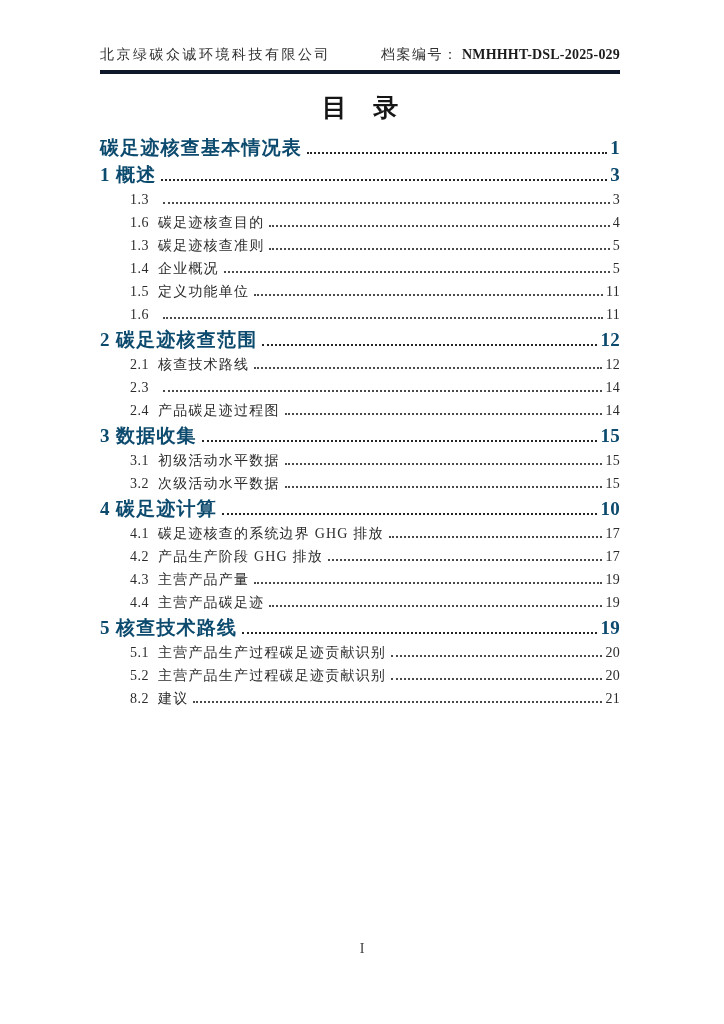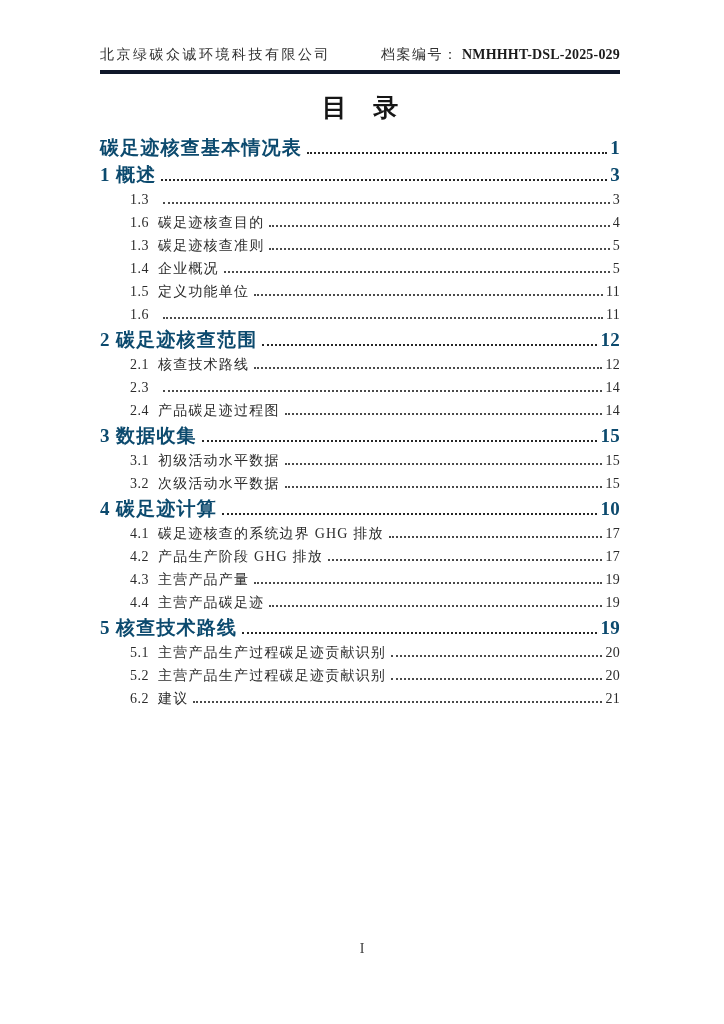--- a/index.html
+++ b/index.html
@@ -252,21 +252,21 @@
     </div>
 
     <div class="toc-row l2">
       <span class="toc-num">5.2</span>
       <span class="toc-label">主营产品生产过程碳足迹贡献识别</span>
       <span class="toc-dots"></span>
       <span class="toc-page">20</span>
     </div>
 
     <div class="toc-row l2">
-      <span class="toc-num">6.2</span>
+      <span class="toc-num">8.2</span>
       <span class="toc-label">建议</span>
       <span class="toc-dots"></span>
       <span class="toc-page">21</span>
     </div>
 
 
   </div>
 
   <div class="doc-footer">I</div>
 

